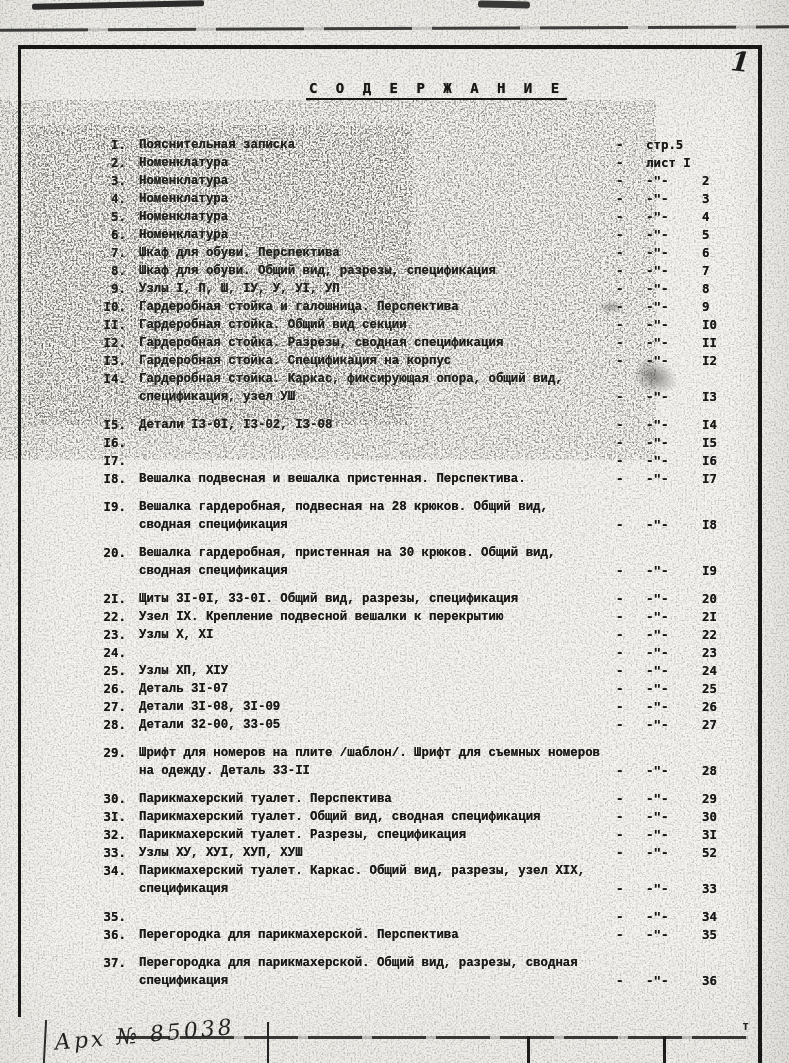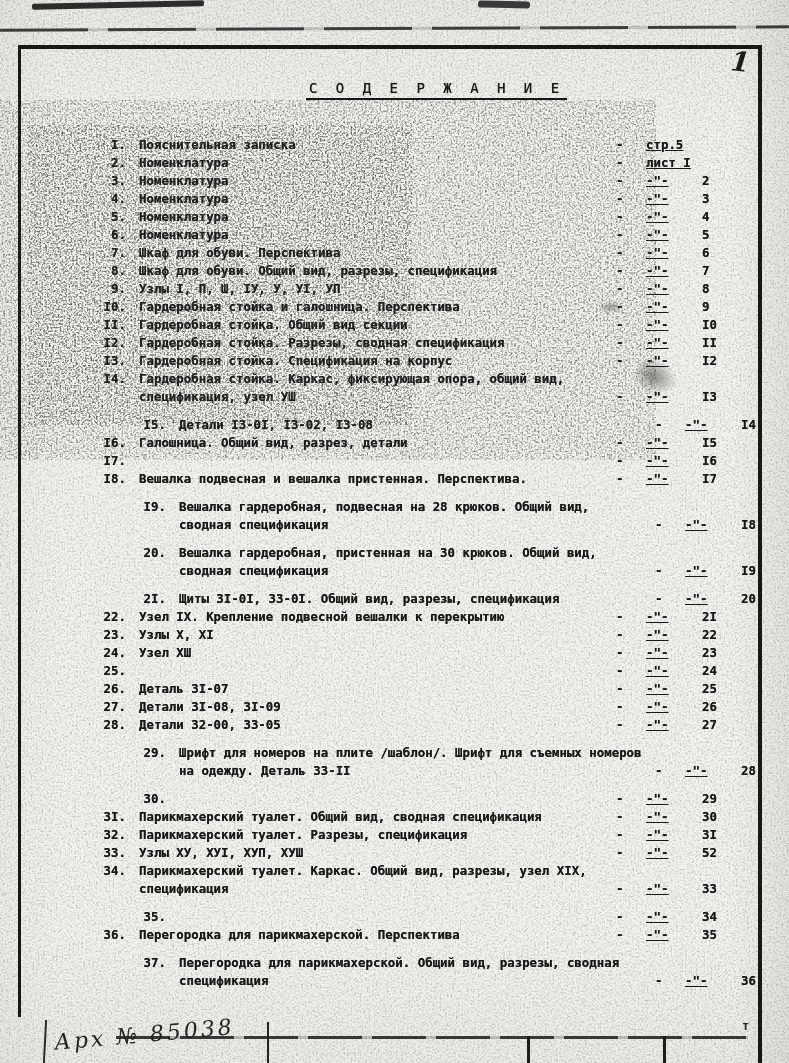--- a/index.html
+++ b/index.html
@@ -18,32 +18,32 @@
     transform:rotate(-.25deg);opacity:.85;}
   .top-blob-1{position:absolute;left:32px;top:2px;width:172px;height:6px;background:#161616;transform:rotate(-1.2deg);border-radius:2px;opacity:.9;}
   .top-blob-2{position:absolute;left:478px;top:1px;width:52px;height:7px;background:#1a1a1a;transform:rotate(1deg);border-radius:3px;opacity:.85;}
   
   .frame-top{position:absolute;left:18px;top:45px;width:744px;height:4px;background:#151515;}
   .frame-left{position:absolute;left:18px;top:45px;width:3px;height:972px;background:#151515;}
   .frame-right{position:absolute;left:758px;top:45px;width:4px;height:1018px;background:#151515;}
   .pagenum{position:absolute;left:731px;top:46px;font-family:"DejaVu Serif","Liberation Serif",serif;
     font-style:italic;font-weight:bold;font-size:27px;transform:rotate(6deg);color:#1b1b1b;}
   
-  .title{position:absolute;left:306px;top:80px;font-weight:normal;font-size:14px;letter-spacing:5px;
+  .title{position:absolute;left:306px;top:80px;font-weight:bold;font-size:14px;letter-spacing:5px;
     border-bottom:2.5px solid #151515;padding:0 3px 2px 3px;text-shadow:0 0 .7px rgba(15,15,15,.85);}
   
   .toc{position:absolute;left:88px;top:136px;width:652px;font-size:12.4px;font-weight:bold;
     text-shadow:0 0 .6px rgba(20,20,20,.8);}
   .row{display:flex;align-items:flex-start;line-height:18px;}
-  .row.gap{margin-top:10px;padding-left:40px;}
+  .row.gap{margin-top:10px;}
   .num{width:38px;text-align:right;margin-right:13px;flex:none;}
-  .txt{width:476px;white-space:pre-line;flex:none;}
+  .txt{width:476px;white-space:pre-line;flex:none;font-family:Liberation Mono, monospace;}
   .pg{margin-left:auto;display:flex;align-self:flex-end;width:124px;flex:none;}
   .dash{width:30px;flex:none;}
-  .mid{width:56px;flex:none;text-decoration:underline;}
+  .mid{width:56px;flex:none;}
   .ref{flex:1;}
   
   .bottom-hline{position:absolute;left:116px;top:1036px;width:632px;height:3px;
     background:repeating-linear-gradient(90deg,#222 0 54px,rgba(34,34,34,.25) 54px 64px);opacity:.9;}
   .bottom-v1{position:absolute;left:527px;top:1036px;width:3px;height:27px;background:#1a1a1a;}
   .bottom-v2{position:absolute;left:663px;top:1036px;width:3px;height:27px;background:#1a1a1a;}
   .arch-vline{position:absolute;left:267px;top:1022px;width:2px;height:41px;background:#222;}
   .arch-lbracket{position:absolute;left:44px;top:1020px;width:2px;height:43px;background:#2a2a2a;transform:rotate(3deg);}
   .arch-note{position:absolute;left:54px;top:1022px;font-family:"DejaVu Serif","Liberation Serif",serif;
     font-style:italic;font-size:22px;letter-spacing:3px;color:#1f1f1f;transform:rotate(-5deg);white-space:nowrap;}
@@ -203,21 +203,20 @@
       <span class="num">I5.</span>
       <span class="txt">Детали I3-0I, I3-02, I3-08</span>
       <div class="pg">
         <span class="dash">-</span>
         <span class="mid">-"-</span>
         <span class="ref">I4</span>
       </div>
     </div>
     <div class="row">
       <span class="num">I6.</span>
-      <span class="txt">Галошница. Общий вид, разрез, детали</span>
       <div class="pg">
         <span class="dash">-</span>
         <span class="mid">-"-</span>
         <span class="ref">I5</span>
       </div>
     </div>
     <div class="row">
       <span class="num">I7.</span>
       <div class="pg">
         <span class="dash">-</span>
@@ -276,29 +275,29 @@
       <span class="num">23.</span>
       <span class="txt">Узлы X, XI</span>
       <div class="pg">
         <span class="dash">-</span>
         <span class="mid">-"-</span>
         <span class="ref">22</span>
       </div>
     </div>
     <div class="row">
       <span class="num">24.</span>
-      <span class="txt">Узел ХШ</span>
       <div class="pg">
         <span class="dash">-</span>
         <span class="mid">-"-</span>
         <span class="ref">23</span>
       </div>
     </div>
     <div class="row">
       <span class="num">25.</span>
+      <span class="txt">Узлы ХП, ХIУ</span>
       <div class="pg">
         <span class="dash">-</span>
         <span class="mid">-"-</span>
         <span class="ref">24</span>
       </div>
     </div>
     <div class="row">
       <span class="num">26.</span>
       <span class="txt">Деталь 3I-07</span>
       <div class="pg">
@@ -330,20 +329,21 @@
       <span class="txt">Шрифт для номеров на плите /шаблон/. Шрифт для съемных номеров
 на одежду. Деталь 33-II</span>
       <div class="pg">
         <span class="dash">-</span>
         <span class="mid">-"-</span>
         <span class="ref">28</span>
       </div>
     </div>
     <div class="row gap">
       <span class="num">30.</span>
+      <span class="txt">Парикмахерский туалет. Перспектива</span>
       <div class="pg">
         <span class="dash">-</span>
         <span class="mid">-"-</span>
         <span class="ref">29</span>
       </div>
     </div>
     <div class="row">
       <span class="num">3I.</span>
       <span class="txt">Парикмахерский туалет. Общий вид, сводная спецификация</span>
       <div class="pg">

